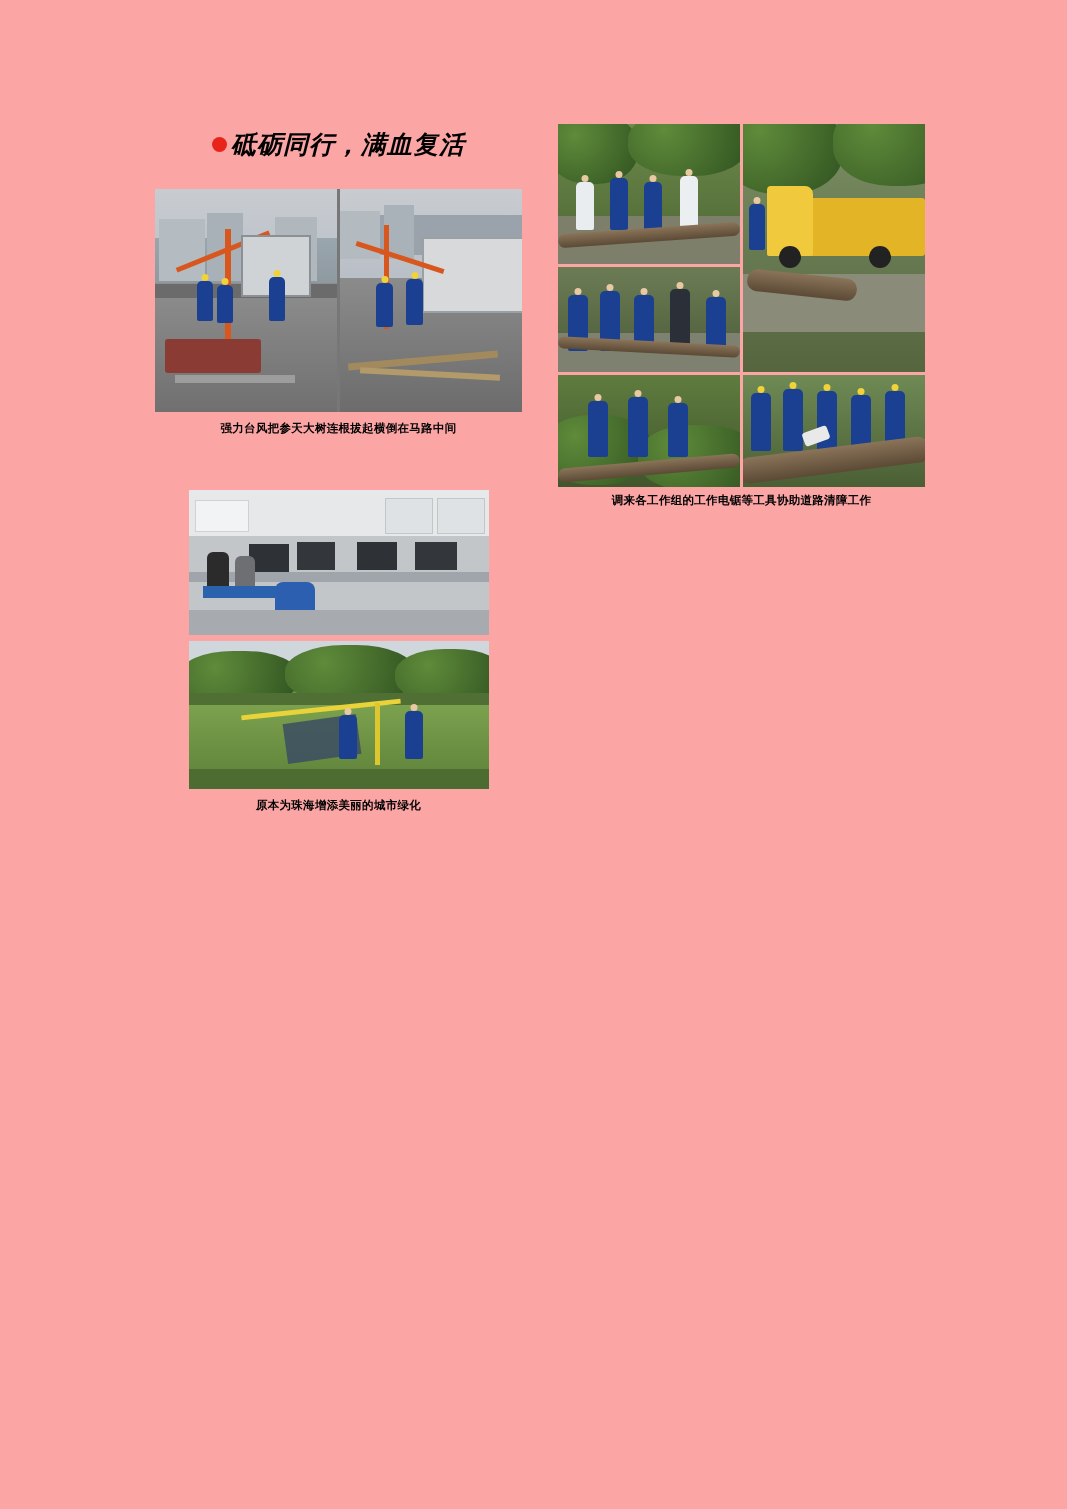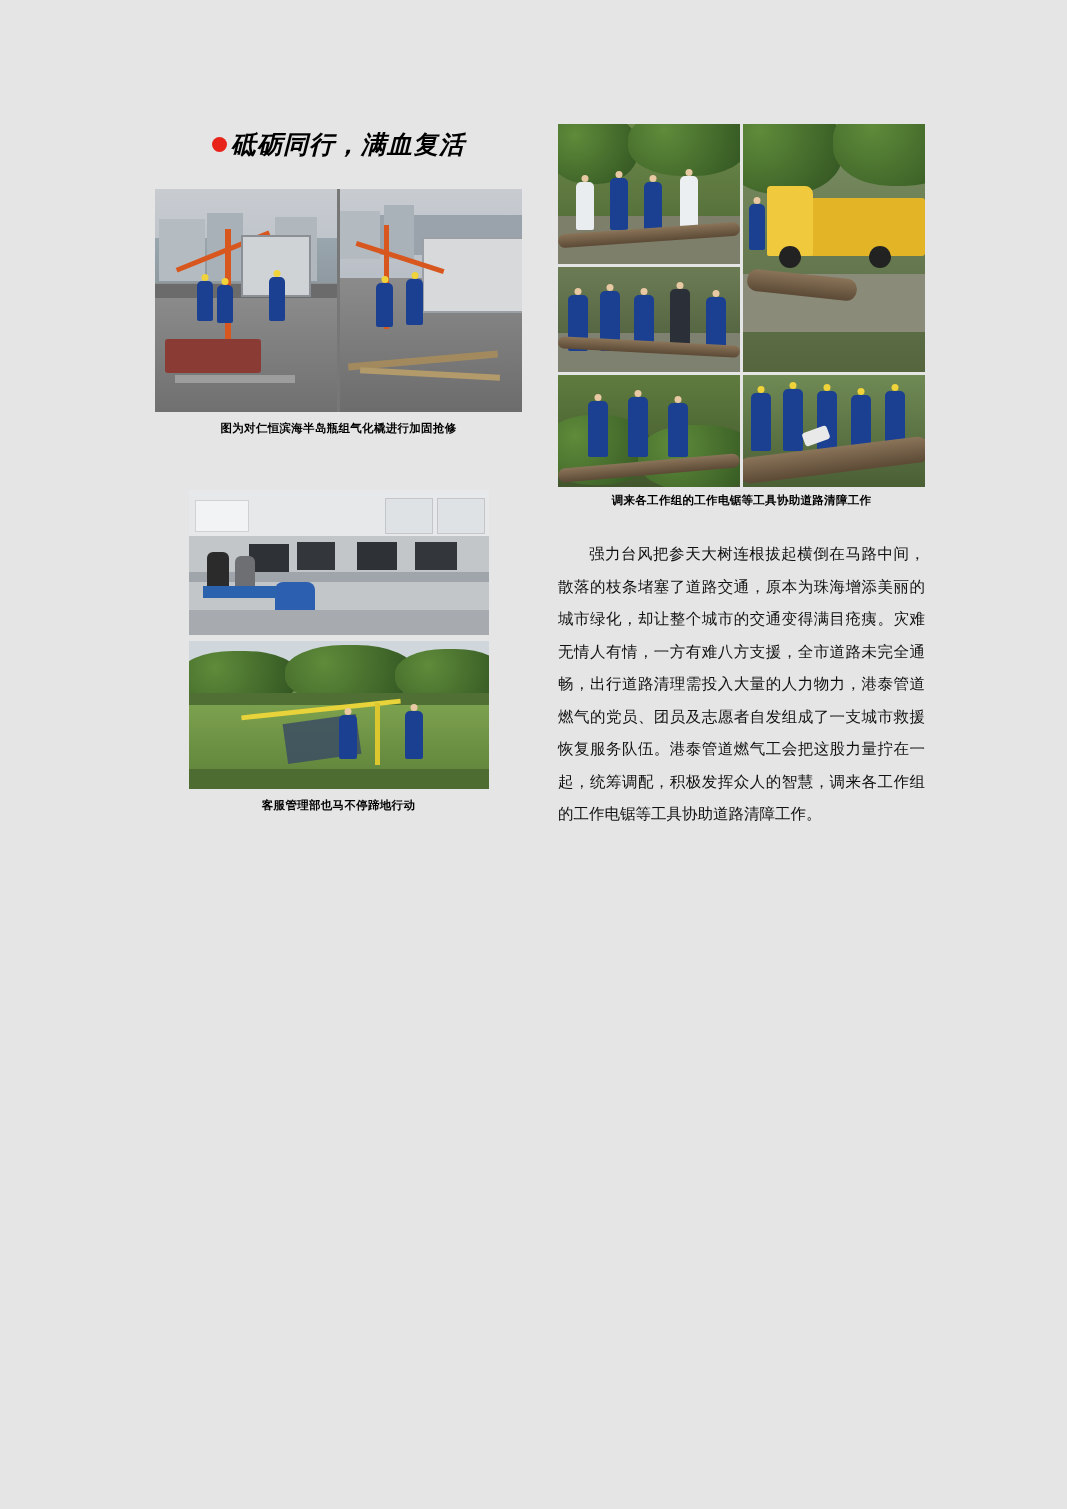--- a/index.html
+++ b/index.html
@@ -4,21 +4,21 @@
 <style>
   html, body {
     margin: 0;
     padding: 0;
     background: #ffffff;
   }
   .page {
     position: relative;
     width: 1067px;
     height: 1509px;
-    background: #e5e5e5;
+    background: #fca5a5;
     font-family: "DejaVu Serif", "Liberation Serif", serif;
     overflow: hidden;
   }
   .content {
     position: absolute;
     left: 155px;
     top: 110px;
     width: 770px;
     height: 1280px;
     display: flex;
@@ -178,21 +178,21 @@
             <div class="ground" style="height:60%;background:linear-gradient(#8b8b8b,#6c6c6c);"></div>
             <div style="position:absolute;left:82px;top:48px;width:100px;height:72px;background:#d7d9da;border:2px solid #9aa0a5;"></div>
             <div class="pole" style="left:14px;top:66px;width:92px;height:5px;transform:rotate(18deg);"></div>
             <div class="pole" style="left:44px;top:36px;width:5px;height:104px;"></div>
             <div class="worker helmet" style="left:36px;top:94px;width:17px;height:44px;"></div>
             <div class="worker helmet" style="left:66px;top:90px;width:17px;height:46px;"></div>
             <div style="position:absolute;left:8px;top:168px;width:150px;height:7px;background:#a28a5e;transform:rotate(-5deg);"></div>
             <div style="position:absolute;left:20px;top:182px;width:140px;height:6px;background:#b39a6a;transform:rotate(3deg);"></div>
           </div>
         </div>
-        <figcaption class="fig-caption">图为对仁恒滨海半岛瓶组气化橇进行加固抢修</figcaption>
+        <figcaption class="fig-caption">强力台风把参天大树连根拔起横倒在马路中间</figcaption>
       </figure>
 
       <div class="gap-l"></div>
 
 
       <div class="gap-m"></div>
 
       <figure>
         <div class="fig2 photo">
           <div style="position:absolute;left:0;top:0;width:100%;height:46px;background:#e6e8ea;"></div>
@@ -222,21 +222,21 @@
           <div class="greenery" style="left:206px;top:8px;width:110px;height:54px;"></div>
           <div style="position:absolute;left:0;top:58px;width:100%;height:90px;background:linear-gradient(#7ea34f,#5c8038);"></div>
           <div style="position:absolute;left:0;top:52px;width:100%;height:12px;background:#4f6f34;"></div>
           <div class="pole" style="left:52px;top:66px;width:160px;height:5px;background:#e8d33a;transform:rotate(-6deg);"></div>
           <div class="pole" style="left:186px;top:62px;width:5px;height:62px;background:#dcc72f;"></div>
           <div style="position:absolute;left:96px;top:78px;width:74px;height:40px;background:#3b4e63;opacity:.85;transform:rotate(-8deg);"></div>
           <div class="worker" style="left:150px;top:74px;width:18px;height:44px;"></div>
           <div class="worker" style="left:216px;top:70px;width:18px;height:48px;"></div>
           <div style="position:absolute;left:0;top:128px;width:100%;height:20px;background:#4d6c31;"></div>
         </div>
-        <figcaption class="fig-caption">客服管理部也马不停蹄地行动</figcaption>
+        <figcaption class="fig-caption">原本为珠海增添美丽的城市绿化</figcaption>
       </figure>
 
       <div class="gap-l"></div>
 
     </div>
 
     <div class="col">
 
 
       <div class="gap-s"></div>
@@ -294,17 +294,16 @@
             <div class="worker helmet" style="left:142px;top:16px;width:20px;height:60px;"></div>
             <div class="trunk" style="left:-4px;top:72px;width:190px;height:26px;transform:rotate(-7deg);"></div>
             <div style="position:absolute;left:60px;top:54px;width:26px;height:14px;background:#e9e9e9;border-radius:3px;transform:rotate(-20deg);"></div>
           </div>
         </div>
         <figcaption class="fig-caption">调来各工作组的工作电锯等工具协助道路清障工作</figcaption>
       </figure>
 
       <div class="gap-l"></div>
 
-      <p class="body">强力台风把参天大树连根拔起横倒在马路中间，散落的枝条堵塞了道路交通，原本为珠海增添美丽的城市绿化，却让整个城市的交通变得满目疮痍。灾难无情人有情，一方有难八方支援，全市道路未完全通畅，出行道路清理需投入大量的人力物力，港泰管道燃气的党员、团员及志愿者自发组成了一支城市救援恢复服务队伍。港泰管道燃气工会把这股力量拧在一起，统筹调配，积极发挥众人的智慧，调来各工作组的工作电锯等工具协助道路清障工作。</p>
     </div>
 
   </div>
 </div>
 
 </body></html>

